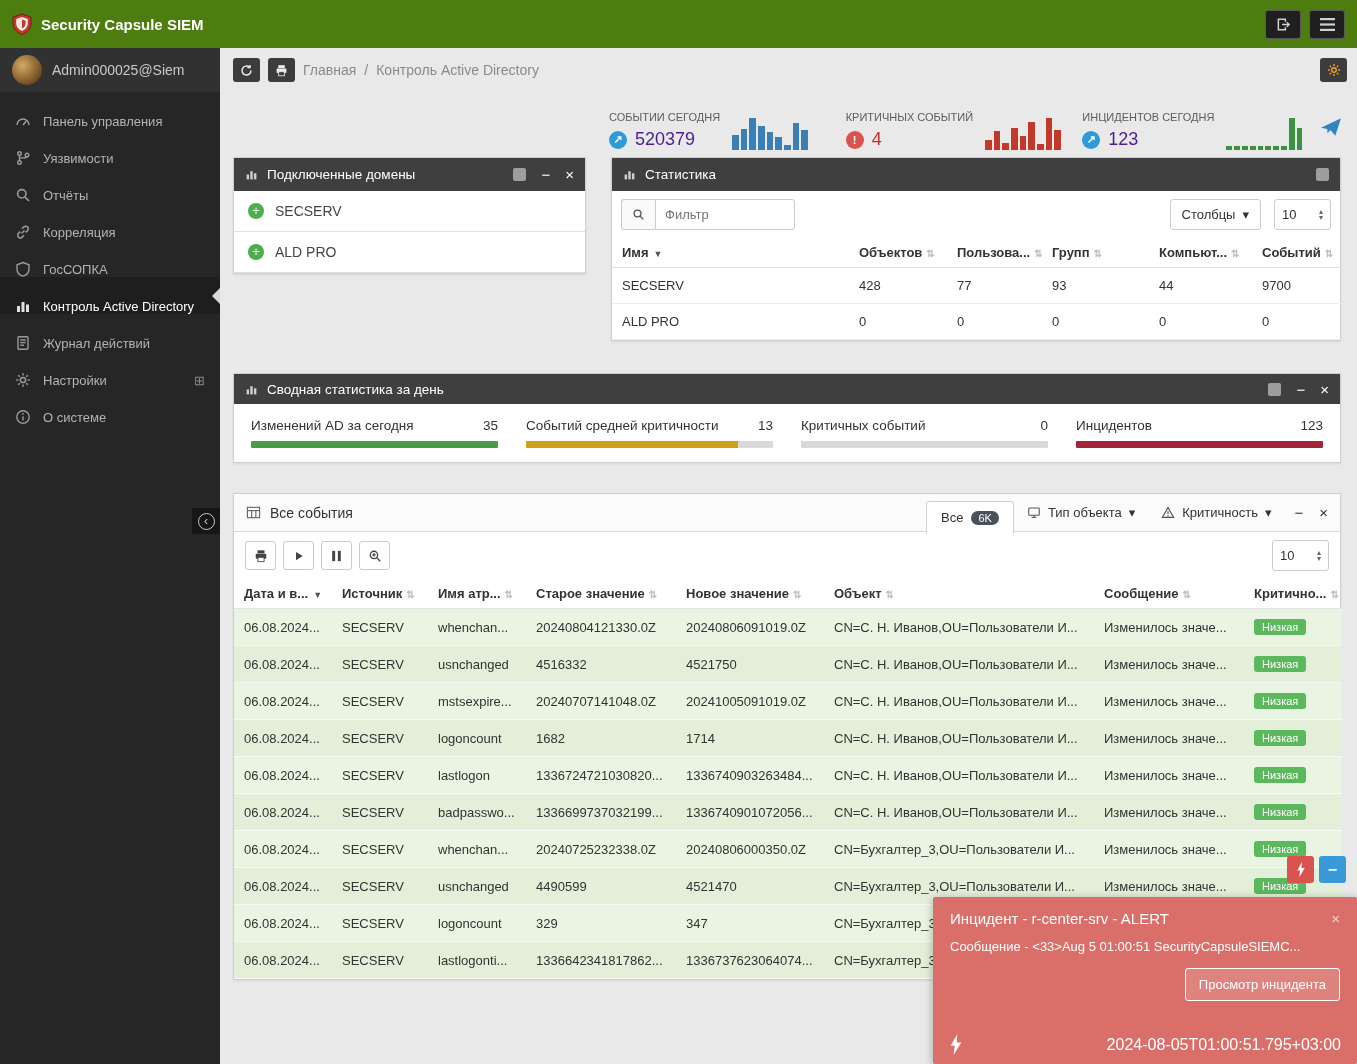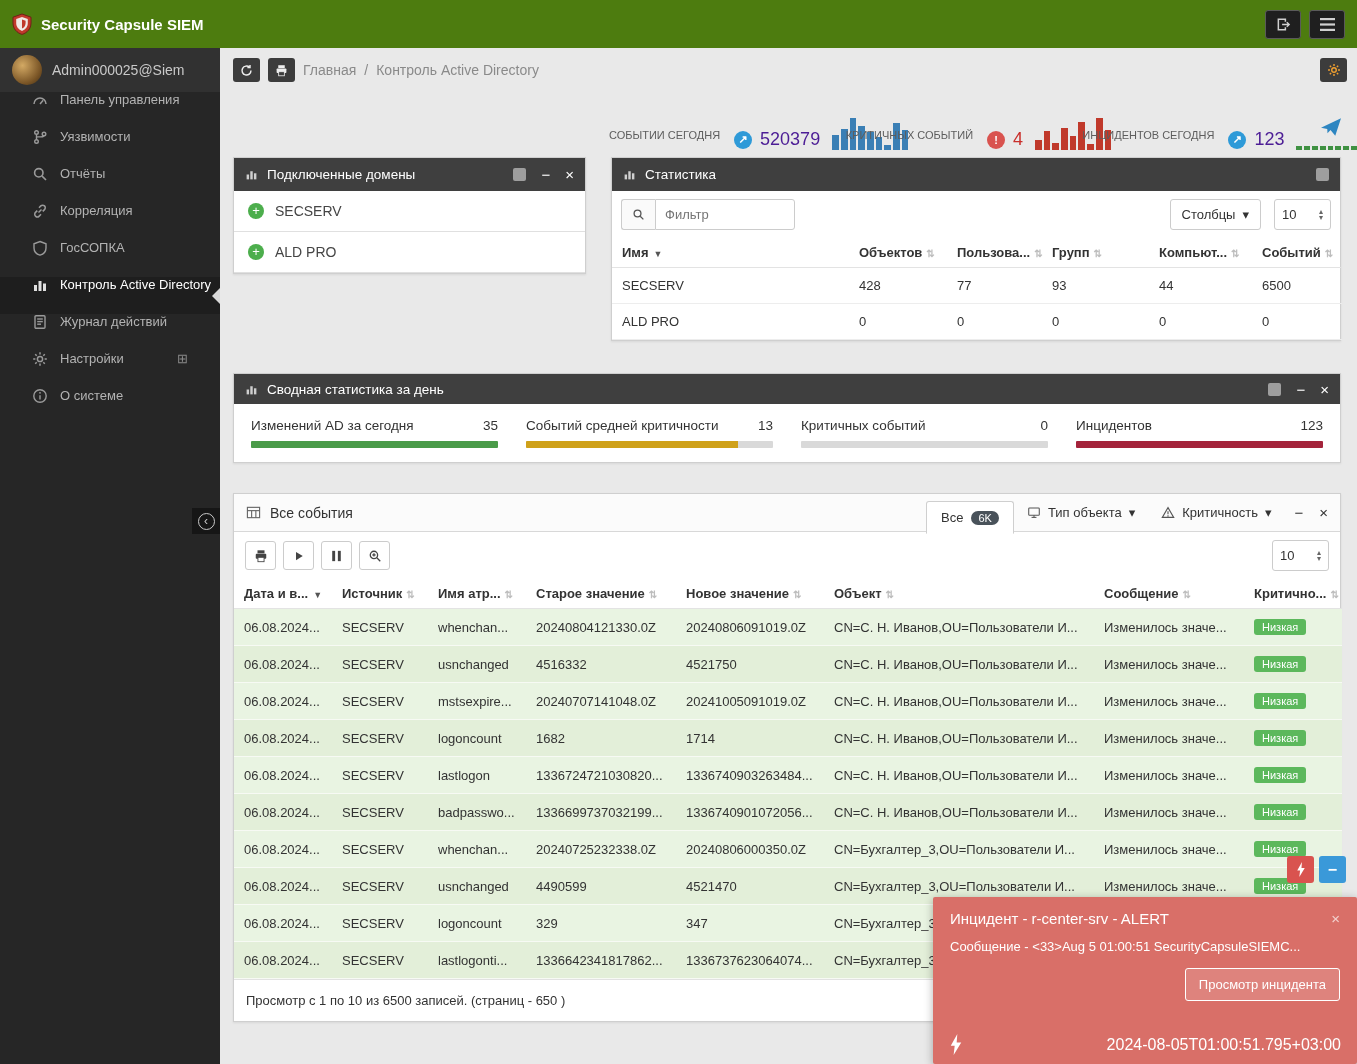--- a/index.html
+++ b/index.html
@@ -9,41 +9,41 @@
 
 .topbar{position:absolute;top:0;left:0;width:1357px;height:48px;background:#4d7c0f;display:flex;align-items:center;padding:0 12px;z-index:60}
 .brand{display:flex;align-items:center;gap:9px;color:#fff;font-weight:bold;font-size:15px}
 .topbar-right{margin-left:auto;display:flex;gap:8px}
 .tb-btn{width:36px;height:29px;border:1px solid #5a5a5a;border-radius:3px;background:#1f1f1f;color:#d0d0d0;display:flex;align-items:center;justify-content:center;cursor:pointer}
 
 
 .sidebar{position:absolute;top:48px;left:0;width:220px;height:1016px;background:#262626;z-index:40}
 .user-row{height:44px;background:#313131;display:flex;align-items:center;gap:10px;padding:0 12px;color:#c9c9c9;font-size:14px}
 .avatar{width:30px;height:30px;border-radius:50%;background:radial-gradient(circle at 35% 35%,#d3a964,#7a5526 65%,#3c2a12)}
-.nav-item{height:37px;display:flex;align-items:flex-start;gap:12px;padding:0 32px;color:#b3b3b3;font-size:13px;position:relative;cursor:pointer;white-space:nowrap}
+.nav-item{height:37px;display:flex;align-items:flex-end;gap:12px;padding:0 15px;color:#b3b3b3;font-size:13px;position:relative;cursor:pointer;white-space:nowrap}
 .nav-item .nav-ico{width:16px;height:16px;color:#9a9a9a;flex:0 0 16px}
 .nav-item.active{color:#fff;background:#1e1e1e}
 .nav-item.active .nav-ico{color:#e0e0e0}
 .nav-arrow{position:absolute;right:0;top:50%;margin-top:-8px;width:0;height:0;border:8px solid transparent;border-right-color:#d9d9d9}
 .nav-badge{margin-left:auto;background:#4f4f4f;color:#fff;font-size:11px;padding:2px 9px;border-radius:10px}
 .nav-expand{margin-left:auto;color:#8a8a8a;font-size:13px}
 .collapse-btn{position:absolute;right:0;top:460px;width:28px;height:26px;background:#161616;display:flex;align-items:center;justify-content:center;cursor:pointer}
 .collapse-circ{width:17px;height:17px;border:1.5px solid #c9c9c9;border-radius:50%;color:#c9c9c9;font-size:12px;line-height:14px;text-align:center}
 
 
 .main{position:absolute;left:220px;top:48px;width:1137px;height:1016px}
 .crumbbar{position:absolute;top:0;left:0;right:0;height:44px;display:flex;align-items:center;gap:8px;padding:0 10px 0 13px;color:#8a8a8a;font-size:14px}
 .crumb-btn{width:27px;height:24px;background:#3c3c3c;border-radius:3px;color:#eee;display:flex;align-items:center;justify-content:center;cursor:pointer}
 .crumb-text{display:flex;gap:8px}
 .gear-btn{margin-left:auto;width:27px;height:24px;background:#3c3c3c;border-radius:3px;display:flex;align-items:center;justify-content:center;cursor:pointer}
 
 
 .kpis{position:absolute;top:56px;left:389px;right:12px;height:46px;display:flex;align-items:flex-end;gap:30px}
 .kpi{display:flex;align-items:flex-end;gap:8px;flex:1;min-width:0}
-.kpi-col{display:flex;gap:14px}
+.kpi-col{display:flex;flex-direction:column;gap:6px}
 .kpi-label{font-size:11px;color:#5d5d5d;white-space:nowrap}
 .kpi-valrow{display:flex;align-items:center;gap:8px}
 .kpi-ico{width:18px;height:18px;border-radius:50%;color:#fff;font-size:11px;font-weight:bold;display:flex;align-items:center;justify-content:center}
 .kpi-value{font-size:18px}
 .v-blue{color:#4c1d95}.v-red{color:#c9302c}
 .spark{width:76px;height:34px;display:flex;align-items:flex-end;gap:2px;margin-left:4px;flex:0 0 76px}
 .spark div{flex:1;min-height:2px}
 .plane{flex:0 0 26px;align-self:center}
 
 
@@ -459,21 +459,21 @@
           <th><span>Событий</span><span class="sort">⇅</span></th>
         </tr>
       </thead>
       <tbody>
         <tr>
           <td class="lnk">SECSERV</td>
           <td>428</td>
           <td>77</td>
           <td>93</td>
           <td>44</td>
-          <td>6500</td>
+          <td>9700</td>
         </tr>
         <tr>
           <td class="lnk">ALD PRO</td>
           <td>0</td>
           <td>0</td>
           <td>0</td>
           <td>0</td>
           <td>0</td>
         </tr>
       </tbody>
@@ -746,21 +746,20 @@
           <td>SECSERV</td>
           <td class="lnk">lastlogonti...</td>
           <td>1336642341817862...</td>
           <td>1336737623064074...</td>
           <td class="lnk">CN=Бухгалтер_3,OU=Пользователи И...</td>
           <td>Изменилось значе...</td>
           <td><span class="sev">Низкая</span></td>
         </tr>
       </tbody>
     </table>
-    <div class="ev-foot">Просмотр с 1 по 10 из 6500 записей. (страниц - 650 )</div>
   </div>
 
   <div class="fab fab-red">
     <span>
         <svg width="10" height="15" viewBox="0 0 10 16" fill="#fff">
           <path d="M6 0 L1 9 H4 L3.2 16 L9 6.5 H5.5 Z"></path>
         </svg>
       </span>
   </div>
   <div class="fab fab-blue">−</div>

